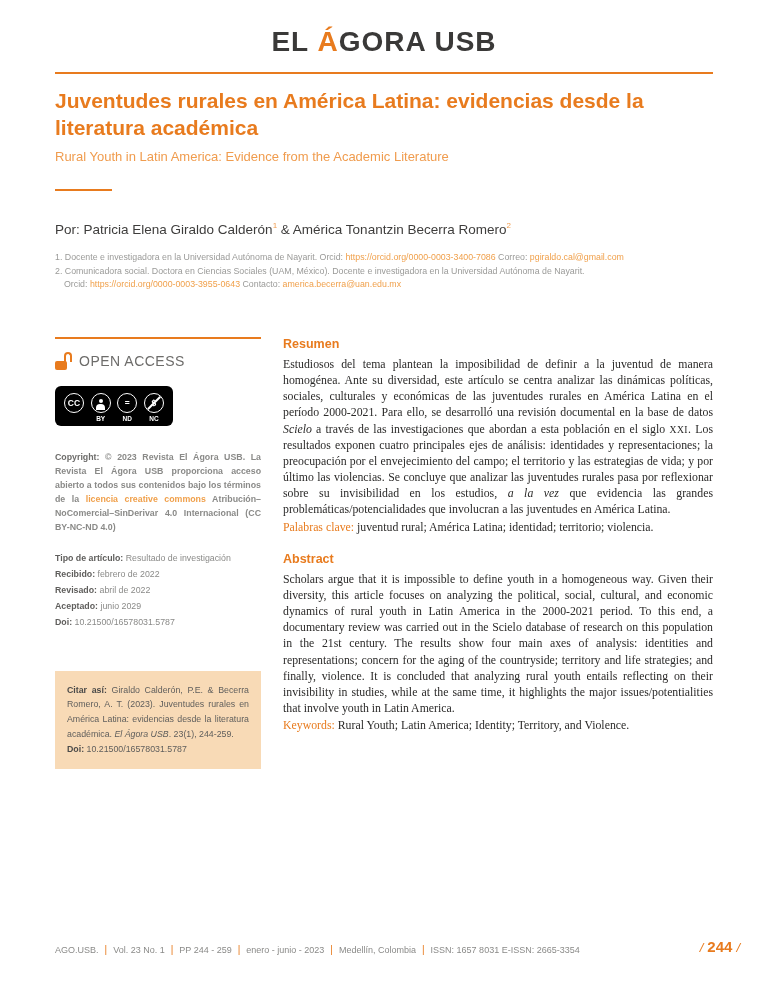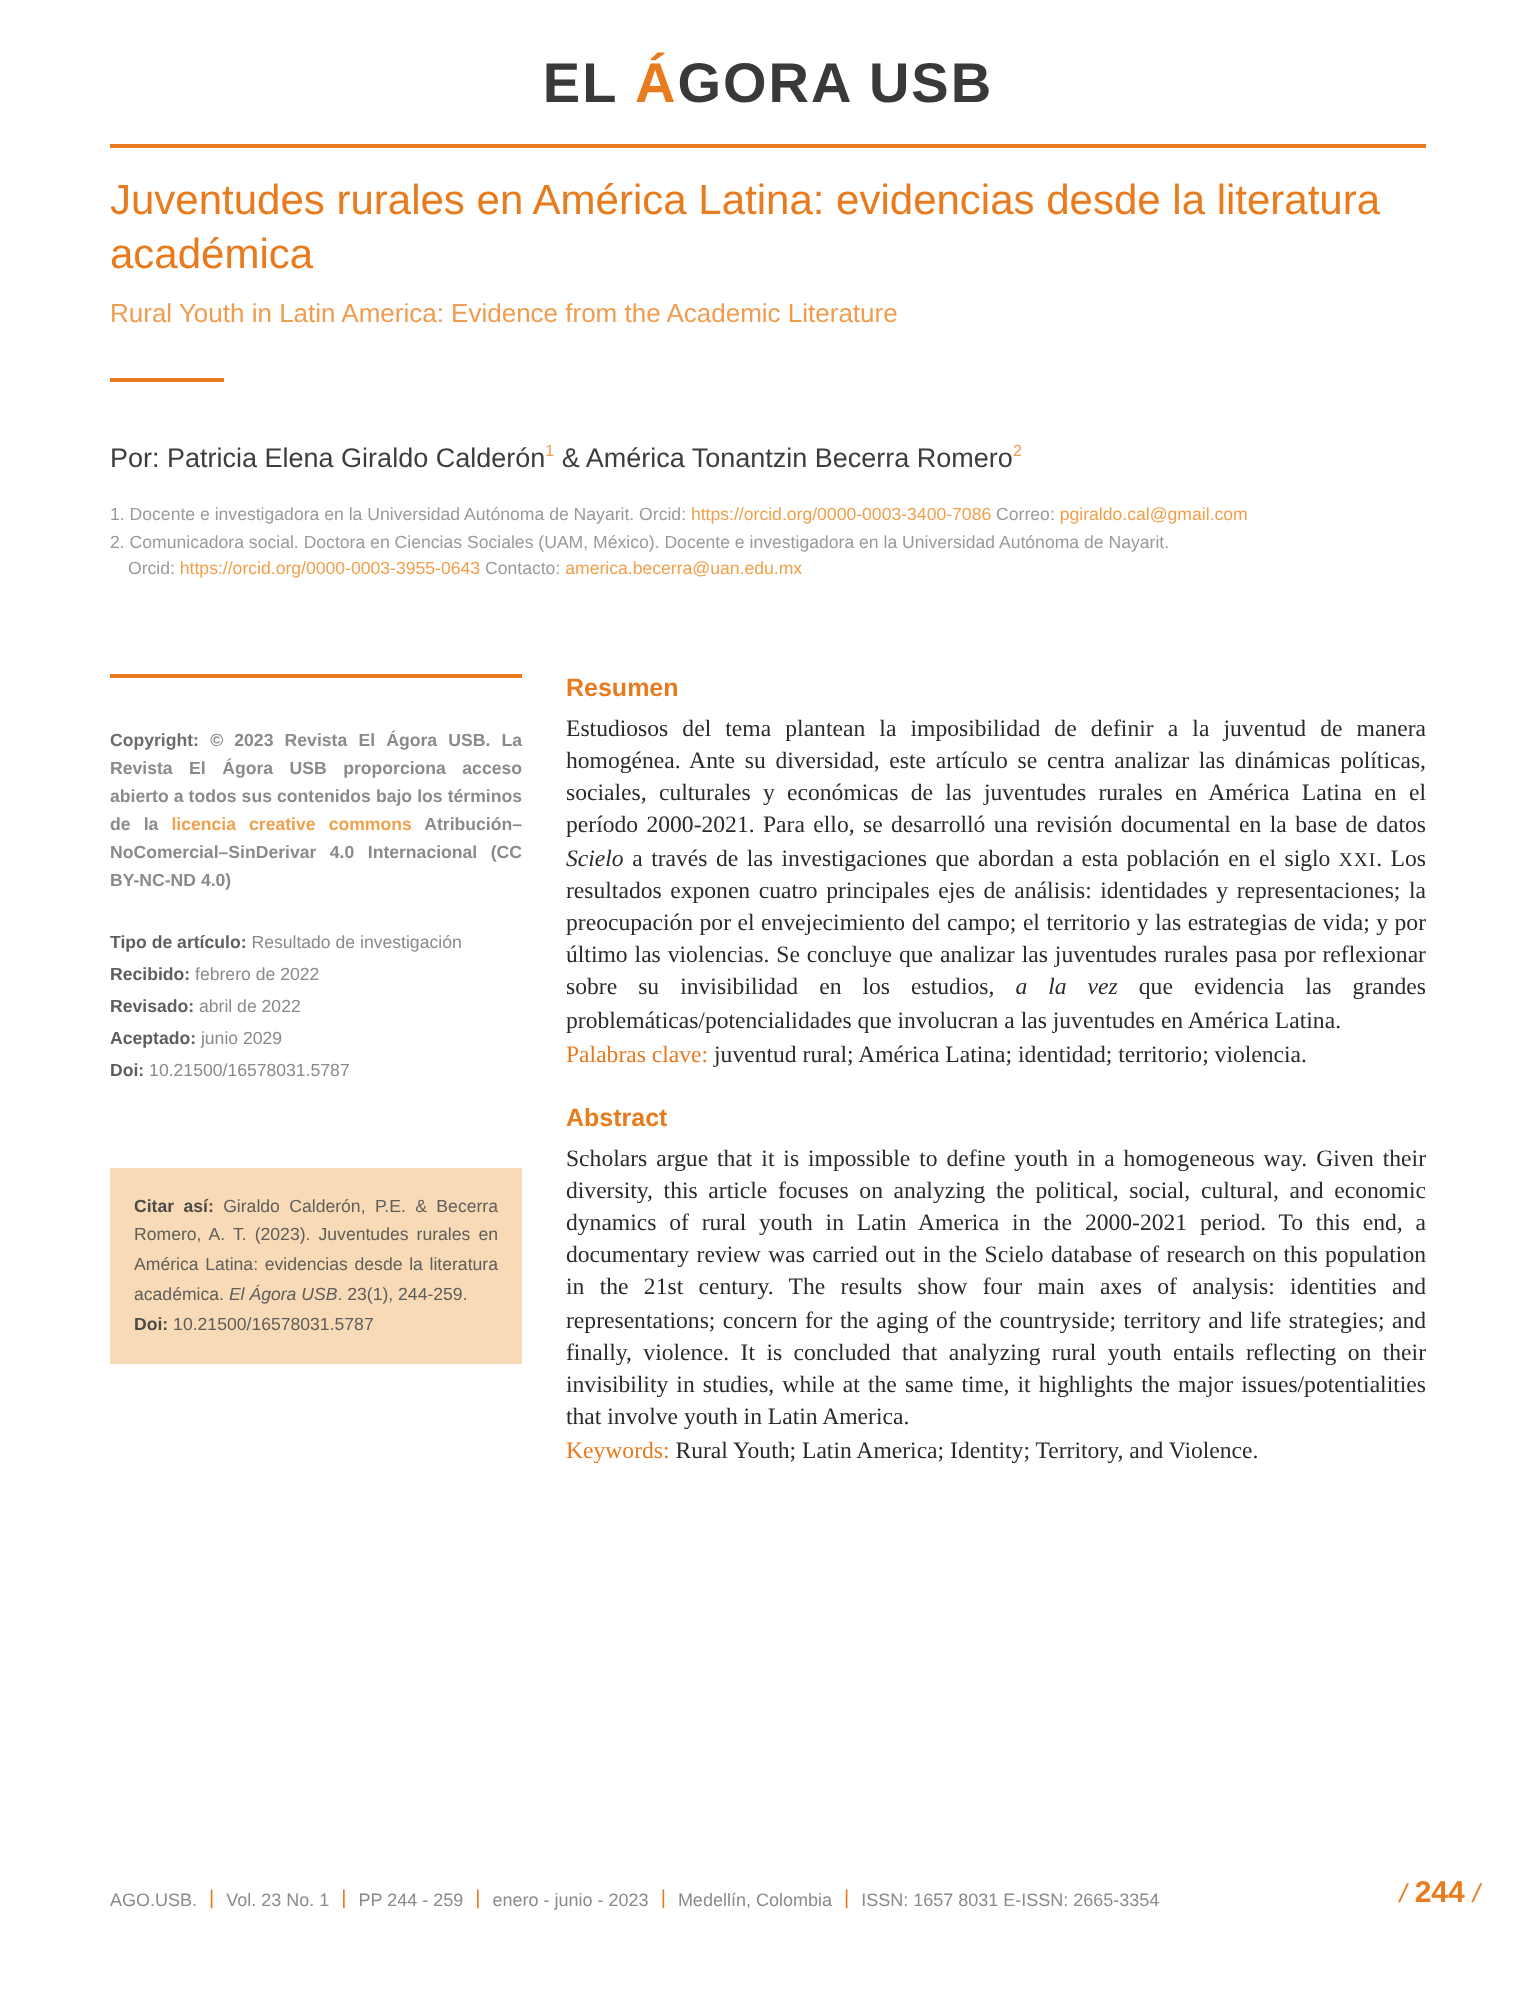--- a/index.html
+++ b/index.html
@@ -10,21 +10,21 @@
     font-family:"Liberation Sans", sans-serif; color:#3e3d3c;
   }
   
   .logo { position:absolute; top:26px; left:0; width:100%; text-align:center;
           font-size:28px; font-weight:800; letter-spacing:1px; color:#3a3938; }
   .logo .accent { color:#e87b1e; }
   .top-rule { position:absolute; top:72px; left:55px; right:55px; height:2px; background:#e87b1e; }
 
   
   .title-block { position:absolute; top:87px; left:55px; right:55px; }
-  .title-es { color:#e87b1e; font-size:21px; font-weight:normal; line-height:27px; }
+  .title-es { color:#e87b1e; font-size:21px; font-weight:bold; line-height:27px; }
   .title-en { color:#f09c4e; font-size:13px; font-weight:normal; line-height:20px; margin-top:6px; }
   .title-dash { width:57px; height:2px; background:#e87b1e; margin-top:22px; }
 
   
   .authors { position:absolute; top:221px; left:55px; right:55px; font-size:13.5px; color:#3e3d3c; }
   .authors sup { color:#f09c4e; font-size:8px; }
   .footnotes { position:absolute; top:251px; left:55px; right:55px;
                font-size:8.8px; line-height:1.55; color:#9a9a98; }
   .footnotes .indent { padding-left:9px; }
   .lnk { color:#f0a04b; text-decoration:none; }
@@ -112,21 +112,50 @@
     <div class="indent">
       <span>Orcid: </span><a href="#" class="lnk">https://orcid.org/0000-0003-3955-0643</a><span> Contacto: </span><a href="#" class="lnk">america.becerra@uan.edu.mx</a>
     </div>
   </div>
 
   <div class="columns">
 
     <div class="sidebar">
       <div class="sidebar-rule"></div>
 
-
+      <div class="open-access">
+        <span class="lock">
+          <span class="lock-shackle"></span>
+          <span class="lock-body"></span>
+        </span>
+        <span>OPEN ACCESS</span>
+      </div>
+
+      <div class="cc-badge">
+        <div class="cc-circles">
+          <span class="cc-circle">CC</span>
+          <span class="cc-circle">
+            <span class="cc-person">
+              <span class="cc-person-head"></span>
+              <span class="cc-person-body"></span>
+            </span>
+          </span>
+          <span class="cc-circle">=</span>
+          <span class="cc-circle">
+            <span>$</span>
+            <span class="cc-strike"></span>
+          </span>
+        </div>
+        <div class="cc-labels">
+          <span></span>
+          <span>BY</span>
+          <span>ND</span>
+          <span>NC</span>
+        </div>
+      </div>
 
       <div class="copyright">
         <b>Copyright:</b><span> © 2023 Revista El Ágora USB. La Revista El Ágora USB proporciona acceso abierto a todos sus contenidos bajo los términos de la </span><a href="#" class="lnk">licencia creative commons</a><span> Atribución–NoComercial–SinDerivar 4.0 Internacional (CC BY-NC-ND 4.0)</span>
       </div>
 
       <div class="meta">
         <div><b>Tipo de artículo:</b><span> Resultado de investigación</span></div>
         <div><b>Recibido:</b><span> febrero de 2022</span></div>
         <div><b>Revisado:</b><span> abril de 2022</span></div>
         <div><b>Aceptado:</b><span> junio 2029</span></div>

